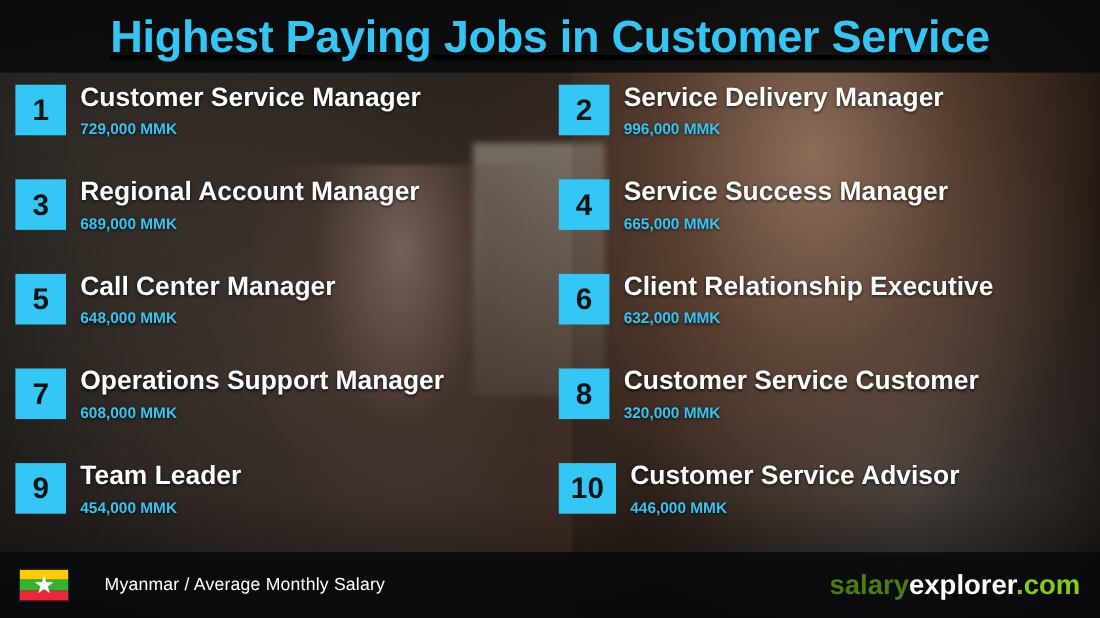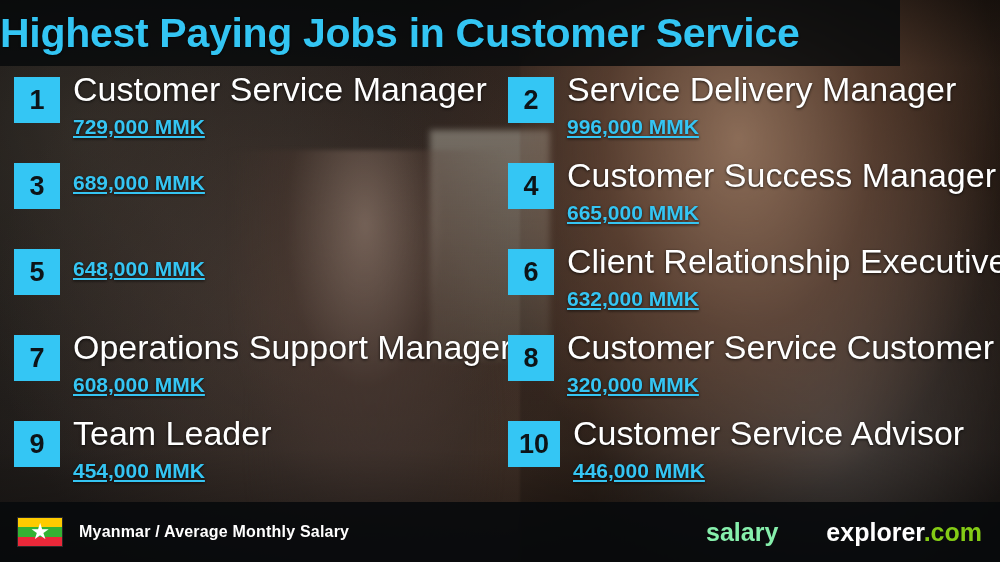--- a/index.html
+++ b/index.html
@@ -39,23 +39,23 @@
     background:linear-gradient(180deg, rgba(238,232,215,0.55), rgba(160,150,130,0.25));
     filter: blur(3px);
   }
   .bg-dark-overlay {
     position:absolute; inset:0;
     background:linear-gradient(180deg, rgba(0,0,0,0.55) 0%, rgba(0,0,0,0.30) 12%, rgba(0,0,0,0.22) 80%, rgba(0,0,0,0.55) 100%);
   }
 
   
   .header {
-    position:absolute; left:0; top:0; width:900px; height:66px;
+    position:absolute; left:0; top:0; width:1000px; height:66px;
     background:rgba(8,10,12,0.86);
-    display:flex; align-items:center; justify-content:flex-start;
+    display:flex; align-items:center; justify-content:center;text-decoration:underline;
   }
   .header h1 {
     color:#33c5f3;
     font-size:41px;
     font-weight:bold;
     letter-spacing:-0.3px;
     white-space:nowrap;
     text-shadow:0 1px 2px rgba(0,0,0,0.6);
   }
 
@@ -78,34 +78,33 @@
     background:#34c6f4;
     color:#0d1418;
     font-size:27px; font-weight:bold;
     display:flex; align-items:center; justify-content:center;
     margin-top:3px;
   }
   .rank.wide { width:52px; min-width:52px; font-size:27px; }
   .texts { margin-left:13px; }
   .job {
     color:#ffffff;
-    font-size:34px;
-    font-weight:normal;
+    font-size:24px;
+    font-weight:bold;
     line-height:30px;
     white-space:nowrap;
     text-shadow:0 1px 3px rgba(0,0,0,0.75);
   }
   .salary {
     color:#35c5f3;
-    font-size:21px;
+    font-size:14px;
     font-weight:bold;
     line-height:22px;
-    margin-top:12px;
+    margin-top:2px;
     text-shadow:0 1px 3px rgba(0,0,0,0.75);
-    text-decoration:underline;
   }
 
   
   .footer {
     position:absolute; left:0; bottom:0; width:1000px; height:60px;
     background:rgba(8,10,12,0.90);
     display:flex; align-items:center;
   }
   .flag {
     width:46px; height:30px; margin-left:17px;
@@ -113,28 +112,28 @@
     border:1px solid #2a2a2a;
   }
   .flag .s1 { position:absolute; left:0; top:0; width:100%; height:33.33%; background:#fecb00; }
   .flag .s2 { position:absolute; left:0; top:33.33%; width:100%; height:33.34%; background:#34b233; }
   .flag .s3 { position:absolute; left:0; top:66.67%; width:100%; height:33.33%; background:#ea2839; }
   .flag .star {
     position:absolute; left:50%; top:50%; transform:translate(-50%,-50%);
     color:#ffffff; font-size:22px; line-height:22px;
   }
   .country {
-    color:#ffffff; font-size:16px; margin-left:16px; letter-spacing:0.2px;font-weight:bold;
+    color:#ffffff; font-size:16px; margin-left:32px; letter-spacing:0.2px;
   }
   .brand {
     margin-left:auto; margin-right:18px;
     font-size:25px; font-weight:bold; white-space:nowrap;
   }
-  .brand .b1 { color:#86efac; }
-  .brand .b2 { color:#ffffff;margin-left:48px; }
+  .brand .b1 { color:#4d7c0f; }
+  .brand .b2 { color:#ffffff; }
   .brand .b3 { color:#84cc16; }
 </style>
 </head>
 <body>
 
 <div class="bg">
   <div class="bg-window"></div>
   <div class="bg-figure-mid"></div>
   <div class="bg-figure-right"></div>
   <div class="bg-dark-overlay"></div>
@@ -152,27 +151,29 @@
       <div class="rank">1</div>
       <div class="texts">
         <div class="job">Customer Service Manager</div>
         <div class="salary">729,000 MMK</div>
       </div>
     </div>
 
     <div class="row" style="top:86px;">
       <div class="rank">3</div>
       <div class="texts">
+        <div class="job">Regional Account Manager</div>
         <div class="salary">689,000 MMK</div>
       </div>
     </div>
 
     <div class="row" style="top:172px;">
       <div class="rank">5</div>
       <div class="texts">
+        <div class="job">Call Center Manager</div>
         <div class="salary">648,000 MMK</div>
       </div>
     </div>
 
     <div class="row" style="top:258px;">
       <div class="rank">7</div>
       <div class="texts">
         <div class="job">Operations Support Manager</div>
         <div class="salary">608,000 MMK</div>
       </div>
@@ -194,21 +195,21 @@
       <div class="rank">2</div>
       <div class="texts">
         <div class="job">Service Delivery Manager</div>
         <div class="salary">996,000 MMK</div>
       </div>
     </div>
 
     <div class="row" style="top:86px;">
       <div class="rank">4</div>
       <div class="texts">
-        <div class="job">Customer Success Manager</div>
+        <div class="job">Service Success Manager</div>
         <div class="salary">665,000 MMK</div>
       </div>
     </div>
 
     <div class="row" style="top:172px;">
       <div class="rank">6</div>
       <div class="texts">
         <div class="job">Client Relationship Executive</div>
         <div class="salary">632,000 MMK</div>
       </div>

